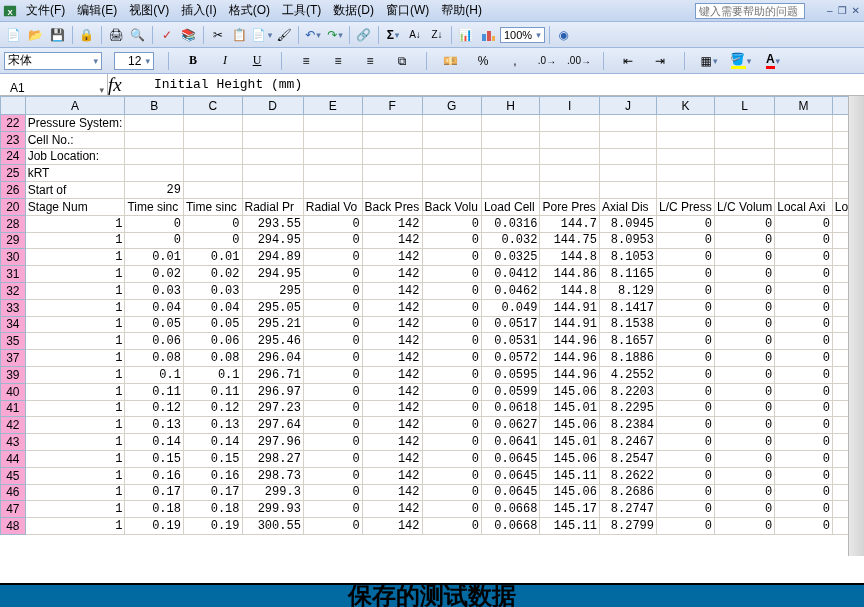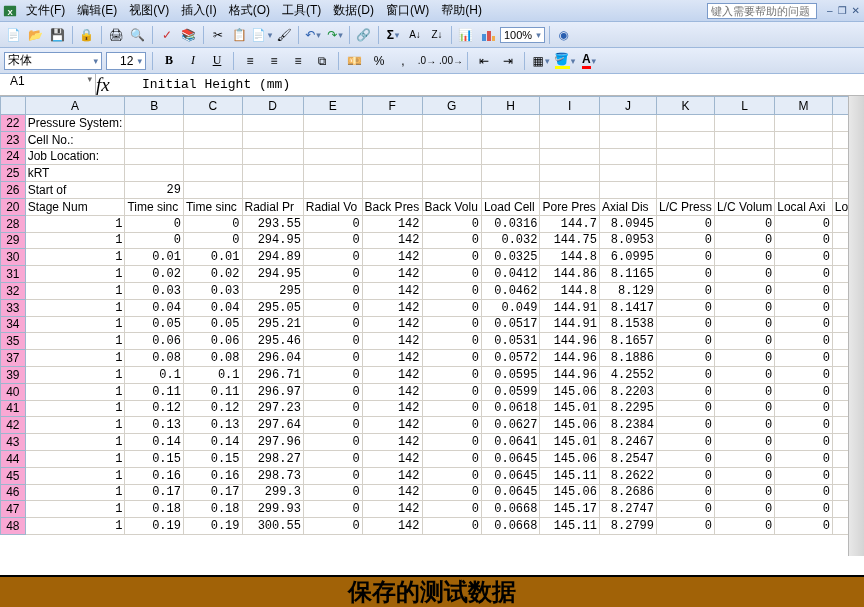--- a/index.html
+++ b/index.html
@@ -1,50 +1,50 @@
 <!DOCTYPE html>
 <html><head>
 <meta charset="utf-8">
 <style>
 *{box-sizing:border-box;margin:0;padding:0;font-family:"SimSun","宋体",Arial,sans-serif}
 body{background:#fff;width:864px;height:607px;overflow:hidden}
 .menubar{display:flex;align-items:center;background:linear-gradient(#dce6f6,#c4d5ef);height:22px;padding:0 2px;font-size:12px;border-bottom:1px solid #9db8dc}
 .app-icon{width:16px;height:16px;margin-right:2px;display:flex;align-items:center;justify-content:center}
 .app-icon svg{width:14px;height:14px}
 .menubar .menu-item{padding:0 6px;cursor:pointer}
-.menubar .right{margin-left:auto;display:flex;align-items:center;gap:4px}
+.menubar .right{margin-left:auto;display:flex;align-items:center;gap:16px}
 .help-input{font-size:11px;height:16px;width:110px;border:1px solid #7a9ac9;padding:0 3px;color:#888}
 .win-controls{display:flex;gap:1px;margin-left:4px;font-family:monospace;font-size:10px}
 .win-controls span{cursor:pointer;padding:0 2px;color:#3b5a88}
 .toolbar{display:flex;align-items:center;background:linear-gradient(#e7eefb,#d3deef);height:26px;padding:0 4px;gap:2px;border-bottom:1px solid #9db8dc;font-size:12px}
 .tb-btn{width:20px;height:20px;display:flex;align-items:center;justify-content:center;cursor:pointer;border-radius:2px}
 .tb-sep{width:1px;height:18px;background:#9db8dc;margin:0 2px}
 .tb-dd{font-size:9px;margin-left:1px;color:#5b7aa8}
 .zoom-box{font-size:11px;border:1px solid #7a9ac9;background:#fff;height:16px;display:flex;align-items:center;padding:0 3px}
-.format-bar{display:flex;align-items:center;background:linear-gradient(#e7eefb,#d3deef);height:26px;padding:0 4px;gap:4px;border-bottom:1px solid #9db8dc;font-size:12px}
+.format-bar{display:flex;align-items:center;background:linear-gradient(#e7eefb,#d3deef);height:26px;padding:0 4px;gap:12px;border-bottom:1px solid #9db8dc;font-size:12px}
 .font-name,.font-size{border:1px solid #7a9ac9;background:#fff;height:18px;font-size:12px;padding:0 3px;display:flex;align-items:center}
 .font-name{width:98px}.font-size{width:40px;justify-content:flex-end}
 .fmt-btn{width:20px;height:20px;display:flex;align-items:center;justify-content:center;cursor:pointer;font-size:12px}
 .fmt-btn.bold{font-weight:bold;font-family:"Times New Roman"}
 .fmt-btn.italic{font-style:italic;font-family:"Times New Roman"}
 .fmt-btn.underline{text-decoration:underline;font-family:"Times New Roman"}
 .namebox-row{display:flex;align-items:center;height:22px;border-bottom:1px solid #b7b7b7;font-size:12px;background:#fff}
-.namebox{width:96px;border-right:1px solid #b7b7b7;height:100%;display:flex;align-items:flex-start;padding-left:10px}
+.namebox{width:108px;border-right:1px solid #b7b7b7;height:100%;display:flex;align-items:flex-end;padding-left:10px}
 .namebox .dd{margin-left:auto;margin-right:3px;font-size:9px;color:#666}
 .fx-label{width:40px;text-align:left;font-style:italic;font-family:"Times New Roman";font-size:19px}
 .formula-input{flex:1;font-family:"Courier New",monospace;font-size:13px;padding-left:6px}
 .grid-wrap{height:460px;overflow:hidden;position:relative}
 table{border-collapse:collapse;font-size:12px;width:100%}
 th,td{border:1px solid #d4d0c8;height:16.8px;padding:0 2px;white-space:nowrap;overflow:hidden}
 .colhdr th{background:#e4ecf7;text-align:center;font-weight:normal;border-color:#9eb6ce;height:18px;font-family:Arial}
 .rowhdr{background:#f9a8d4;text-align:center;width:28px;border-color:#9eb6ce;font-family:Arial}
 .corner{background:#e4ecf7;border-color:#9eb6ce;width:28px}
 td{font-family:"Courier New",monospace;text-align:right}
 td.txt{text-align:left;font-family:"SimSun",Arial}
-.caption{position:absolute;bottom:0;left:0;right:0;height:32px;background:#a16207;display:flex;align-items:center;justify-content:center;font-family:"SimSun","宋体";font-size:24px;font-weight:bold;border-top:2px solid #000}
+.caption{position:absolute;bottom:0;left:0;right:0;height:24px;background:#0369a1;display:flex;align-items:center;justify-content:center;font-family:"SimSun","宋体";font-size:24px;font-weight:bold;border-top:2px solid #000}
 .colA{width:60px}.colB{width:60px}.colC{width:60px}.colD{width:65px}.colE{width:60px}.colF{width:60px}.colG{width:60px}.colH{width:60px}.colI{width:60px}.colJ{width:60px}.colK{width:58px}.colL{width:58px}.colM{width:60px}.colN{width:30px}
 .scroll-edge{position:absolute;right:0;top:0;width:16px;height:100%;background:linear-gradient(90deg,#e8e8e8,#d4d4d4);border-left:1px solid #b7b7b7}
 .tiny-ico{font-size:12px;line-height:1;display:inline-block}
 </style>
 </head>
 <body>
 
 <div class="menubar">
   <span class="app-icon">
       <svg viewBox="0 0 16 16">
@@ -370,21 +370,21 @@
           <td class="rowhdr">30</td>
           <td class="colA">1</td>
           <td class="colB">0.01</td>
           <td class="colC">0.01</td>
           <td class="colD">294.89</td>
           <td class="colE">0</td>
           <td class="colF">142</td>
           <td class="colG">0</td>
           <td class="colH">0.0325</td>
           <td class="colI">144.8</td>
-          <td class="colJ">6.0995</td>
+          <td class="colJ">8.1053</td>
           <td class="colK">0</td>
           <td class="colL">0</td>
           <td class="colM">0</td>
           <td class="colN"></td>
         </tr>
         <tr>
           <td class="rowhdr">31</td>
           <td class="colA">1</td>
           <td class="colB">0.02</td>
           <td class="colC">0.02</td>

